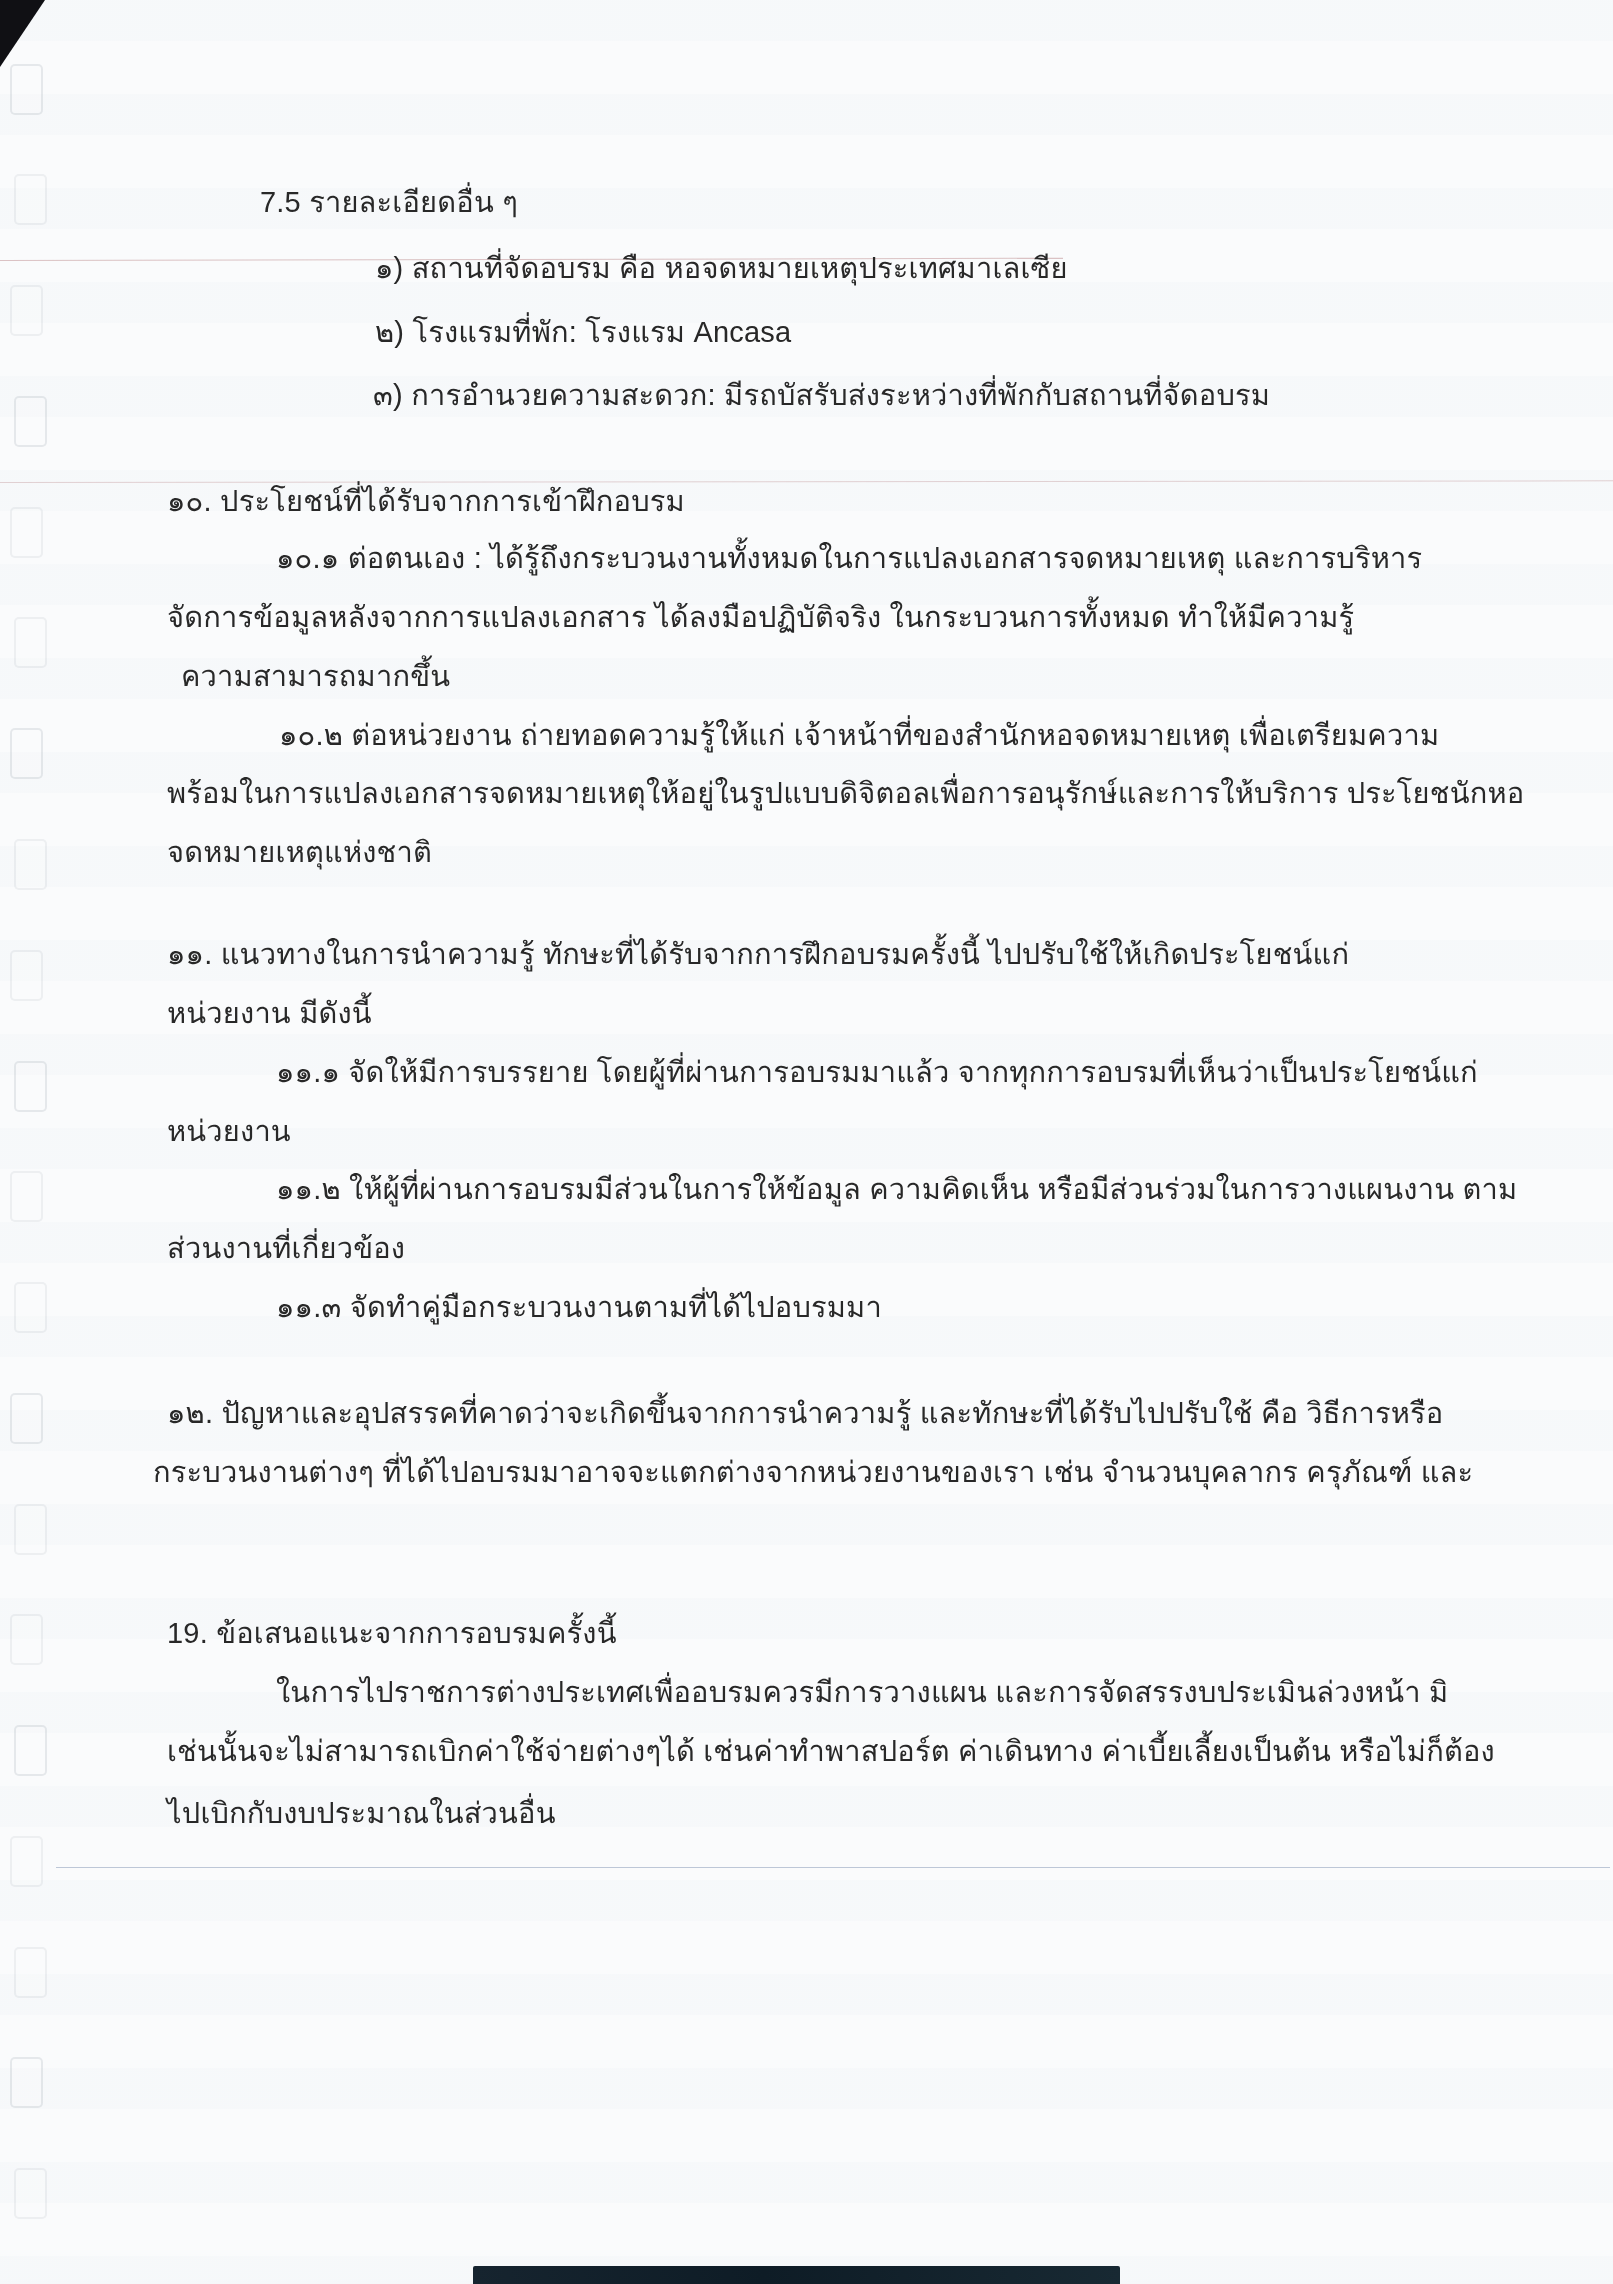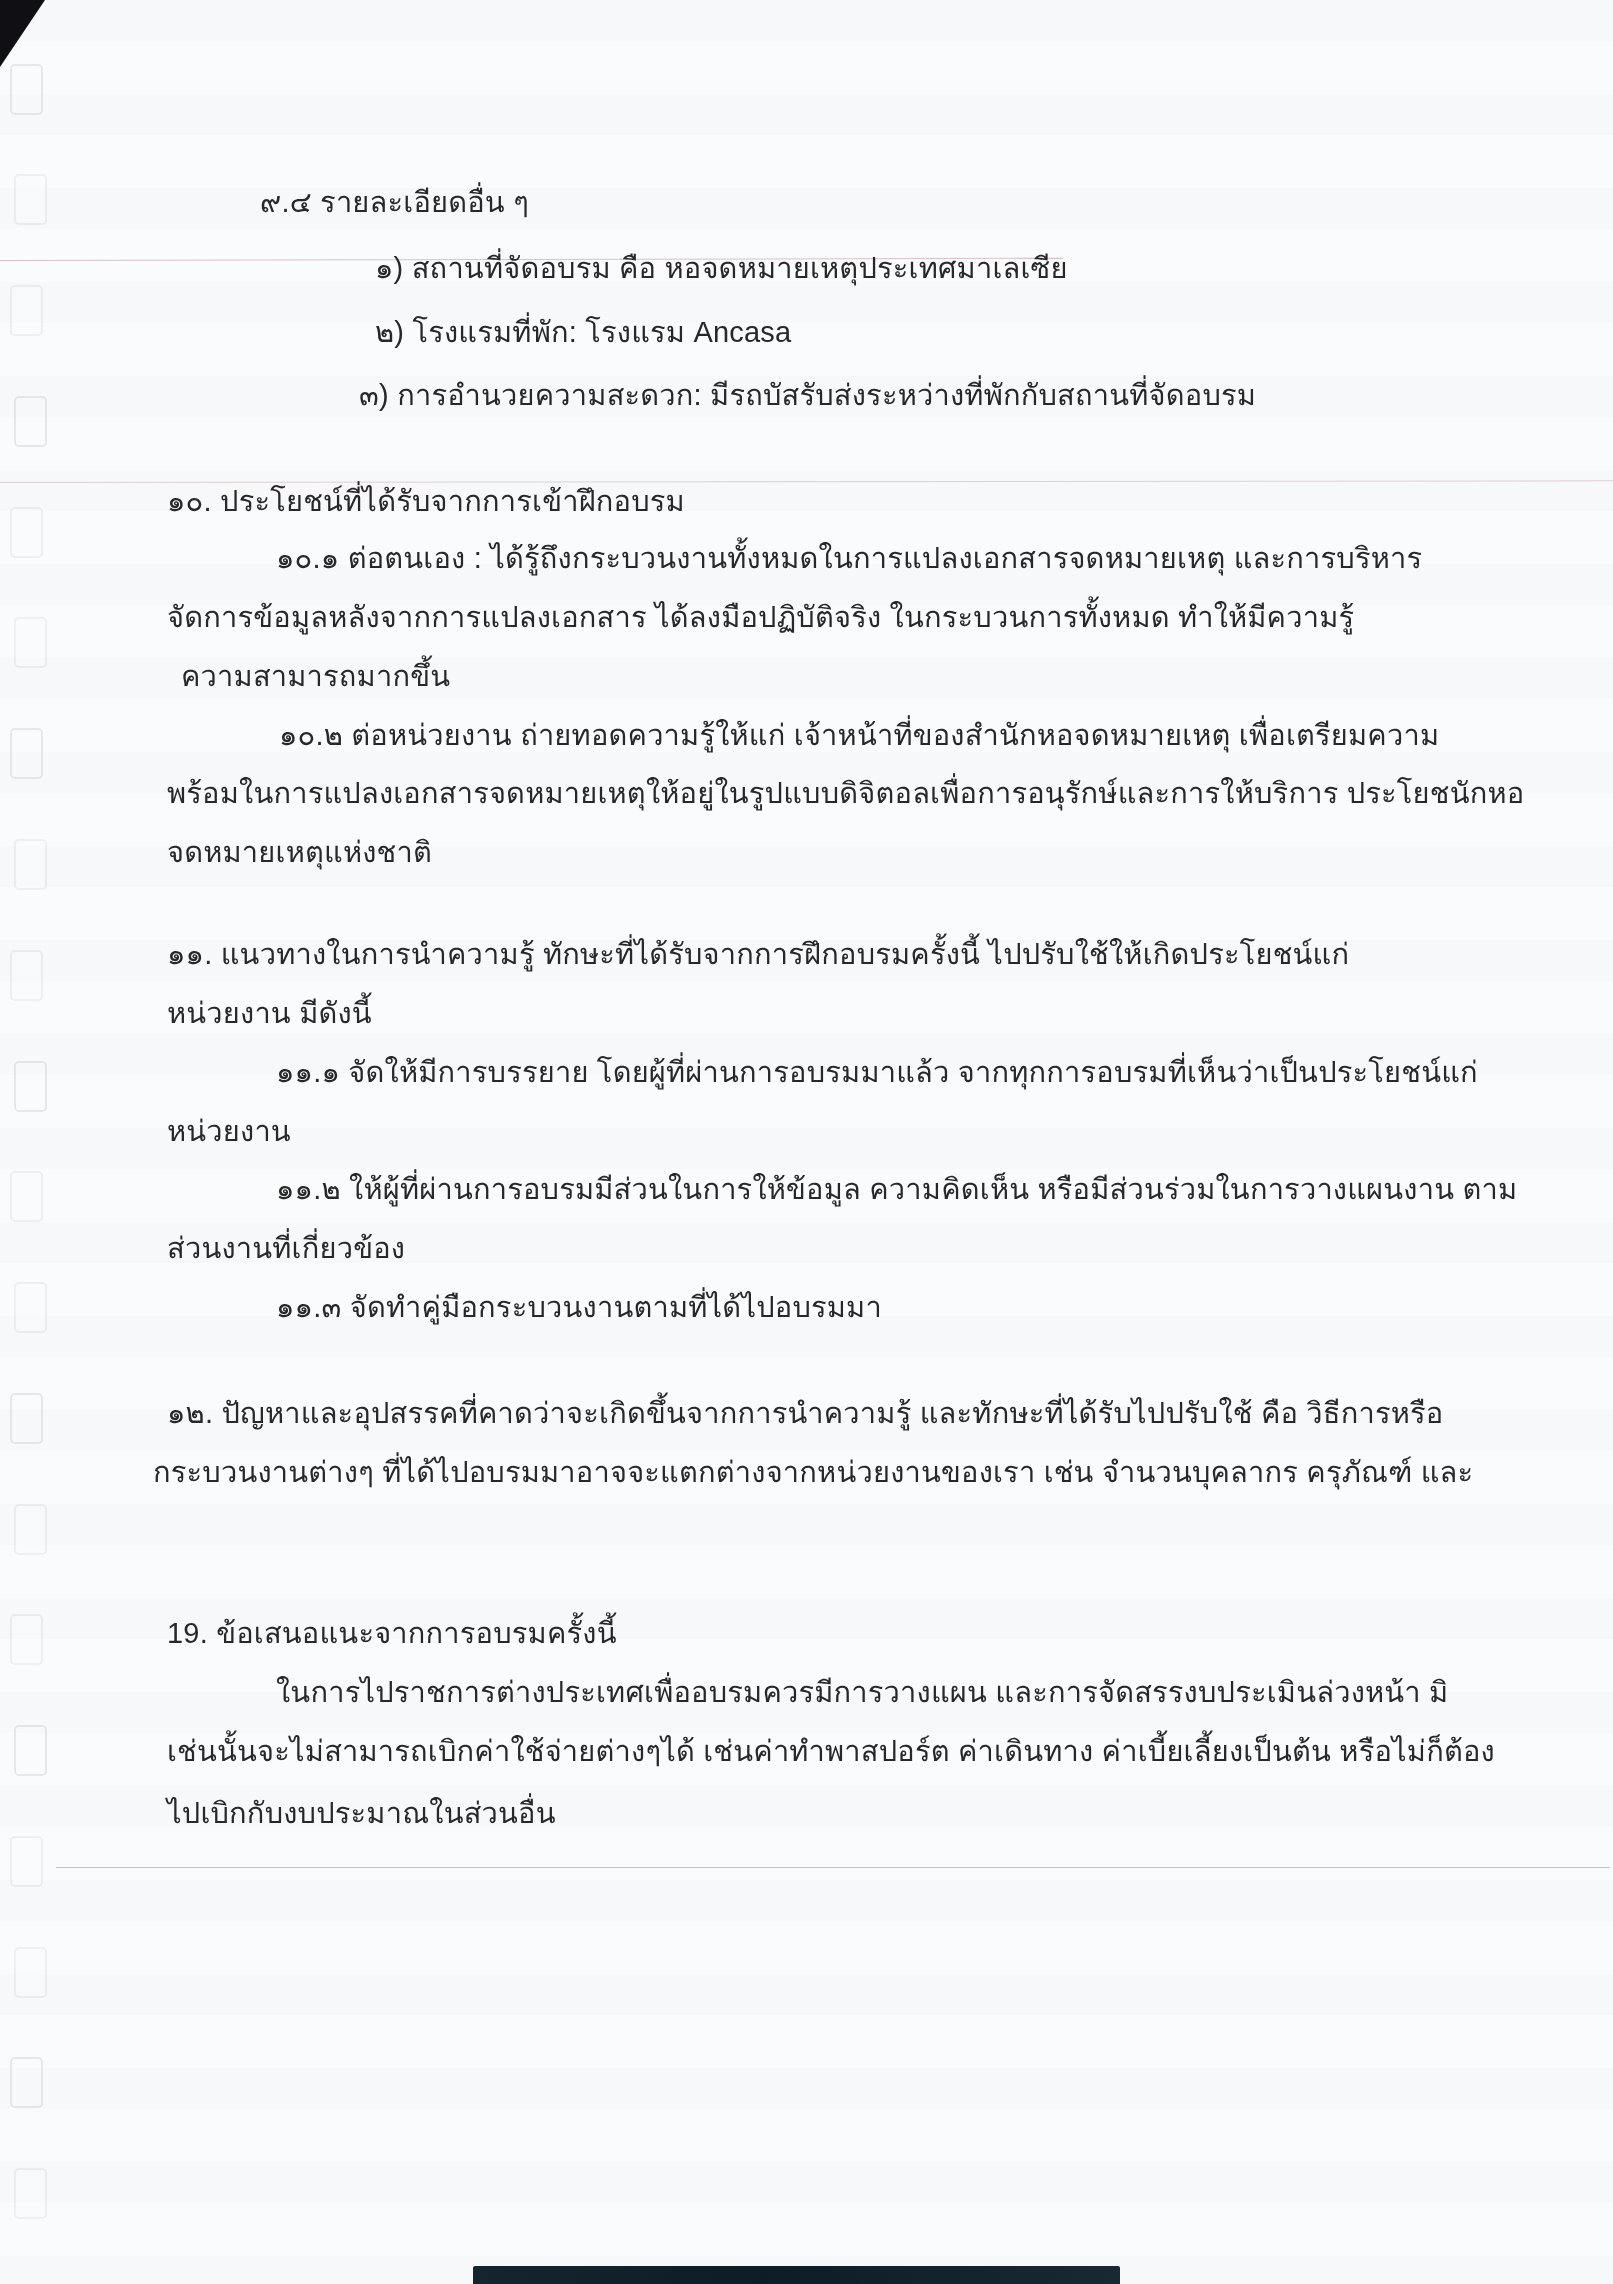--- a/index.html
+++ b/index.html
@@ -72,24 +72,24 @@
       <div class="hole" style="top: 1393px; left: 9.8px; opacity: 0.45;"></div>
       <div class="hole" style="top: 1504px; left: 13.7px; opacity: 0.3;"></div>
       <div class="hole" style="top: 1614px; left: 9.8px; opacity: 0.3;"></div>
       <div class="hole" style="top: 1725px; left: 13.7px; opacity: 0.45;"></div>
       <div class="hole" style="top: 1836px; left: 9.8px; opacity: 0.3;"></div>
       <div class="hole" style="top: 1947px; left: 13.7px; opacity: 0.3;"></div>
       <div class="hole" style="top: 2057px; left: 9.8px; opacity: 0.45;"></div>
       <div class="hole" style="top: 2168px; left: 13.7px; opacity: 0.3;"></div>
     </div>
 
-  <div class="line" style="left:260px;top:181px">๙.๔ รายละเอียดอื่น ๆ</div>
+  <div class="line" style="left:260px;top:181px">7.5 รายละเอียดอื่น ๆ</div>
   <div class="line" style="left:375px;top:247px">๑) สถานที่จัดอบรม คือ หอจดหมายเหตุประเทศมาเลเซีย</div>
   <div class="line" style="left:375px;top:311px">๒) โรงแรมที่พัก: โรงแรม Ancasa</div>
-  <div class="line" style="left:359px;top:374px">๓) การอำนวยความสะดวก: มีรถบัสรับส่งระหว่างที่พักกับสถานที่จัดอบรม</div>
+  <div class="line" style="left:373px;top:374px">๓) การอำนวยความสะดวก: มีรถบัสรับส่งระหว่างที่พักกับสถานที่จัดอบรม</div>
 
   <div class="line bold" style="left:167px;top:480px">๑๐. ประโยชน์ที่ได้รับจากการเข้าฝึกอบรม</div>
   <div class="line" style="left:276px;top:537px">๑๐.๑ ต่อตนเอง : ได้รู้ถึงกระบวนงานทั้งหมดในการแปลงเอกสารจดหมายเหตุ และการบริหาร</div>
   <div class="line" style="left:167px;top:596px">จัดการข้อมูลหลังจากการแปลงเอกสาร ได้ลงมือปฏิบัติจริง ในกระบวนการทั้งหมด ทำให้มีความรู้</div>
   <div class="line" style="left:181px;top:655px">ความสามารถมากขึ้น</div>
   <div class="line" style="left:279px;top:714px">๑๐.๒ ต่อหน่วยงาน ถ่ายทอดความรู้ให้แก่ เจ้าหน้าที่ของสำนักหอจดหมายเหตุ เพื่อเตรียมความ</div>
   <div class="line" style="left:167px;top:772px">พร้อมในการแปลงเอกสารจดหมายเหตุให้อยู่ในรูปแบบดิจิตอลเพื่อการอนุรักษ์และการให้บริการ ประโยชนักหอ</div>
   <div class="line" style="left:167px;top:831px">จดหมายเหตุแห่งชาติ</div>
 
   <div class="line bold" style="left:167px;top:933px">๑๑. แนวทางในการนำความรู้ ทักษะที่ได้รับจากการฝึกอบรมครั้งนี้ ไปปรับใช้ให้เกิดประโยชน์แก่</div>

